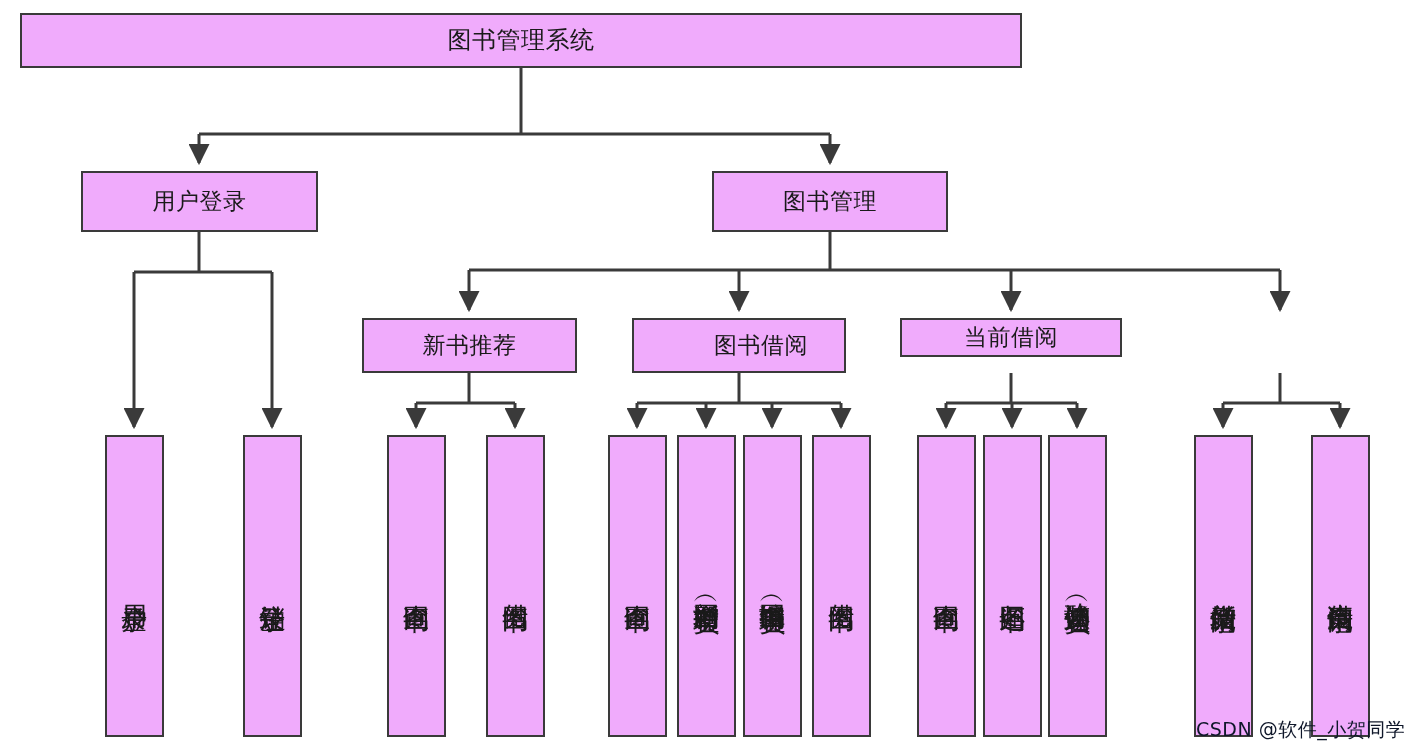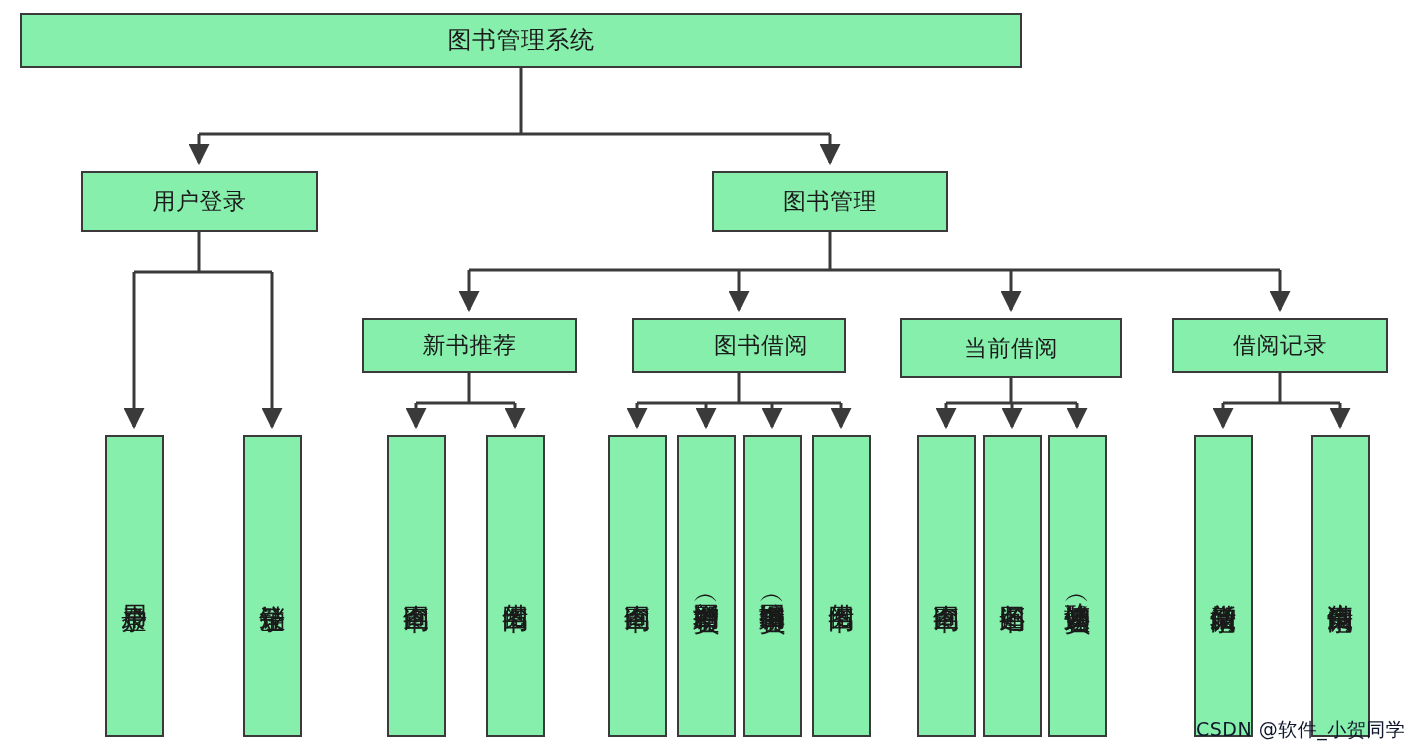--- a/index.html
+++ b/index.html
@@ -22,21 +22,21 @@
     position: absolute;
     left: 0;
     top: 0;
     width: 1405px;
     height: 747px;
     pointer-events: none;
   }
   .node {
     position: absolute;
     box-sizing: border-box;
-    background: #86efac;
+    background: #f0abfc;
     border: 2px solid #3a3a3a;
     display: flex;
     align-items: center;
     justify-content: center;
     color: #1a1a1a;
     z-index: 2;
   }
   .node .label {
     display: block;
     text-align: center;
@@ -144,25 +144,22 @@
   <div class="node horiz" style="left:362px; top:318px; width:215px; height:55px;">
     <span class="label">新书推荐</span>
   </div>
 
   <div class="node horiz" style="left:712px; top:171px; width:236px; height:61px;">
     <span class="label">图书管理</span>
   </div>
   <div class="node horiz" style="left:632px; top:318px; width:214px; height:55px;padding-left:44px;">
     <span class="label">图书借阅</span>
   </div>
-  <div class="node horiz" style="left:900px; top:318px; width:222px; height:60px;">
+  <div class="node horiz" style="left:900px; top:318px; width:222px; height:39px;">
     <span class="label">当前借阅</span>
-  </div>
-  <div class="node horiz" style="left:1172px; top:318px; width:216px; height:55px;">
-    <span class="label">借阅记录</span>
   </div>
 
   <div class="node vert mid" style="left:105px; top:435px; width:59px; height:302px;">
     <span class="label" style="margin-top: 141px;">用户登录</span>
   </div>
   <div class="node vert mid" style="left:243px; top:435px; width:59px; height:302px;">
     <span class="label" style="margin-top: 141px;">注销登录</span>
   </div>
 
   <div class="node vert mid" style="left:387px; top:435px; width:59px; height:302px;">

